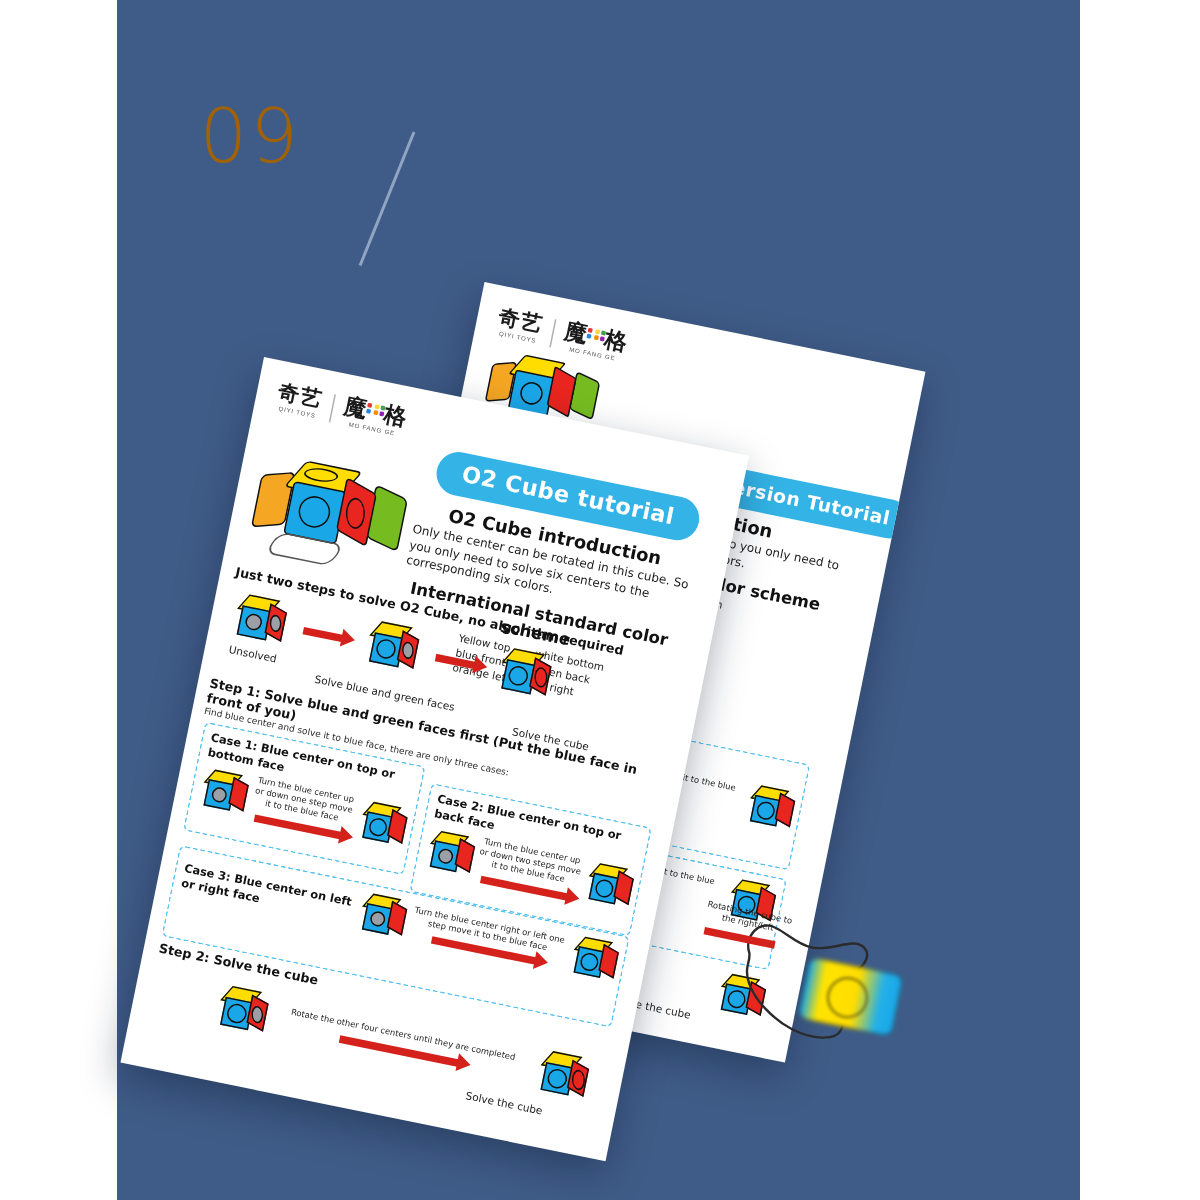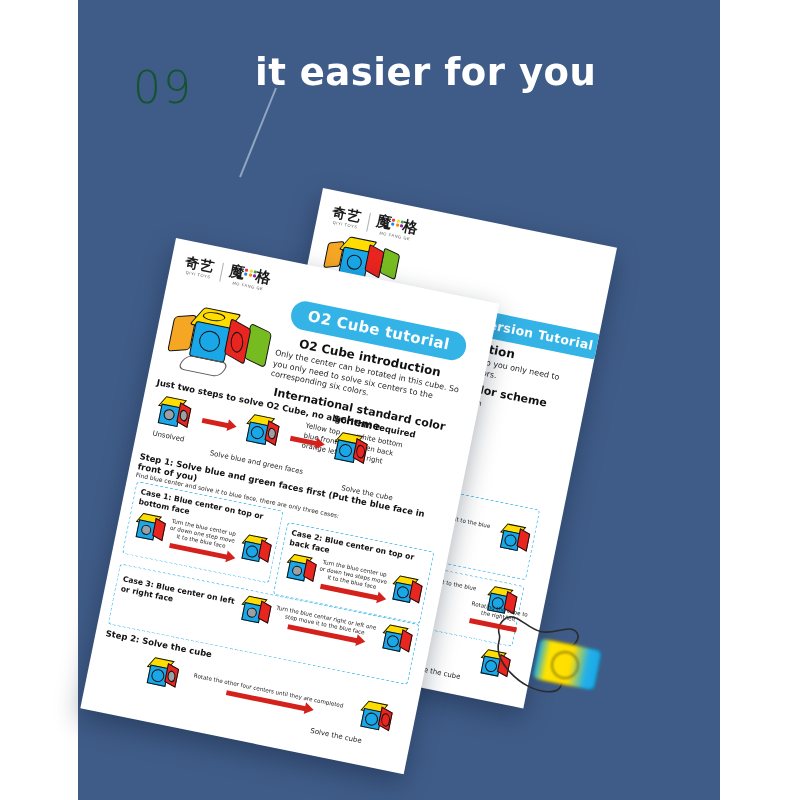--- a/index.html
+++ b/index.html
@@ -17,21 +17,21 @@
     background:#3f5c88;
   }
 
   
   .headline{
     position:absolute;left:78px;top:48px;width:642px;height:130px;
     display:flex;align-items:flex-start;
   }
   .num{
     margin-left:55px;margin-top:18px;
-    font-size:44px;letter-spacing:2px;color:#14532d;
+    font-size:50px;letter-spacing:2px;color:#a16207;
     font-weight:300;line-height:1;
     font-family:"DejaVu Sans",sans-serif;
   }
   .slash{
     position:absolute;left:197px;top:40px;width:2px;height:96px;
     background:#9fb2cd;transform:rotate(22deg);transform-origin:top center;opacity:.85;
   }
   .htext{
     margin-left:62px;margin-top:2px;color:#ffffff;
     font-size:37px;line-height:1.26;font-weight:bold;letter-spacing:.5px;
@@ -107,21 +107,20 @@
 <body>
 
 <div class="stage">
 
   <div class="backdrop"></div>
 
   <div class="headline">
     <div class="num">09</div>
     <div class="slash"></div>
     <div class="htext">
-      <span class="l2">it easier for you</span>
     </div>
   </div>
 
   <div class="sheet sheet-back">
     <div class="inner">
 
       <div class="logo">
         <div>
           <div class="logo-cn">奇艺</div>
           <span class="logo-sub">QIYI TOYS</span>

